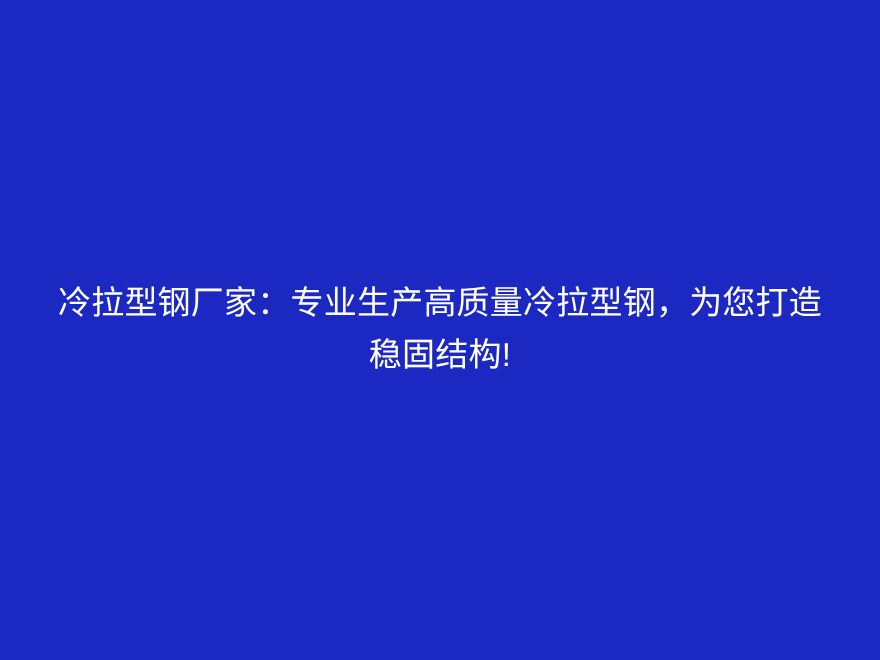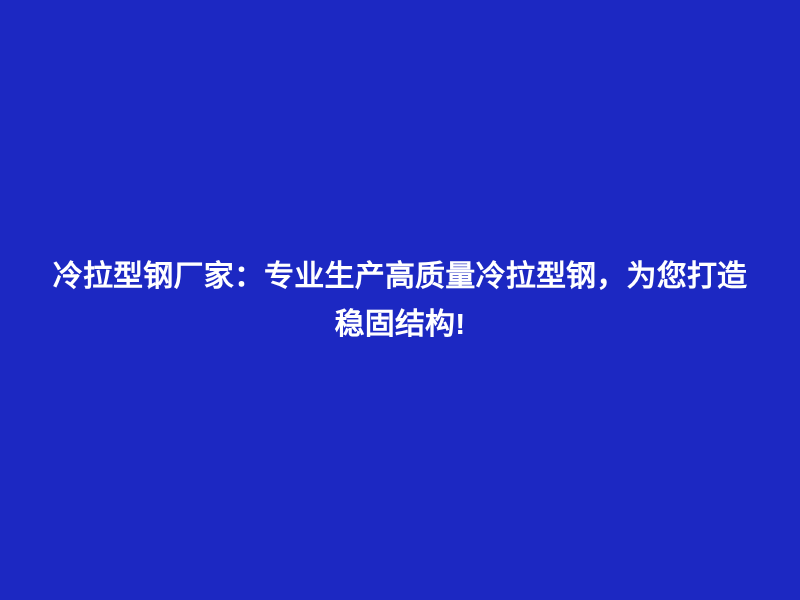--- a/index.html
+++ b/index.html
@@ -34,21 +34,21 @@
     transform: translateY(0px);
     display: block;
   }
 
   .headline {
     margin: 0;
     padding: 0;
     color: #ffffff;
     font-family: "Liberation Sans", "DejaVu Sans", sans-serif;
     font-size: 30px;
-    font-weight: 700;
+    font-weight: 400;
     line-height: 48px;
     letter-spacing: 0.2px;
     text-align: center;
     word-break: break-all;
     white-space: normal;
     -webkit-font-smoothing: antialiased;
   }
 </style>
 </head>
 <body>

